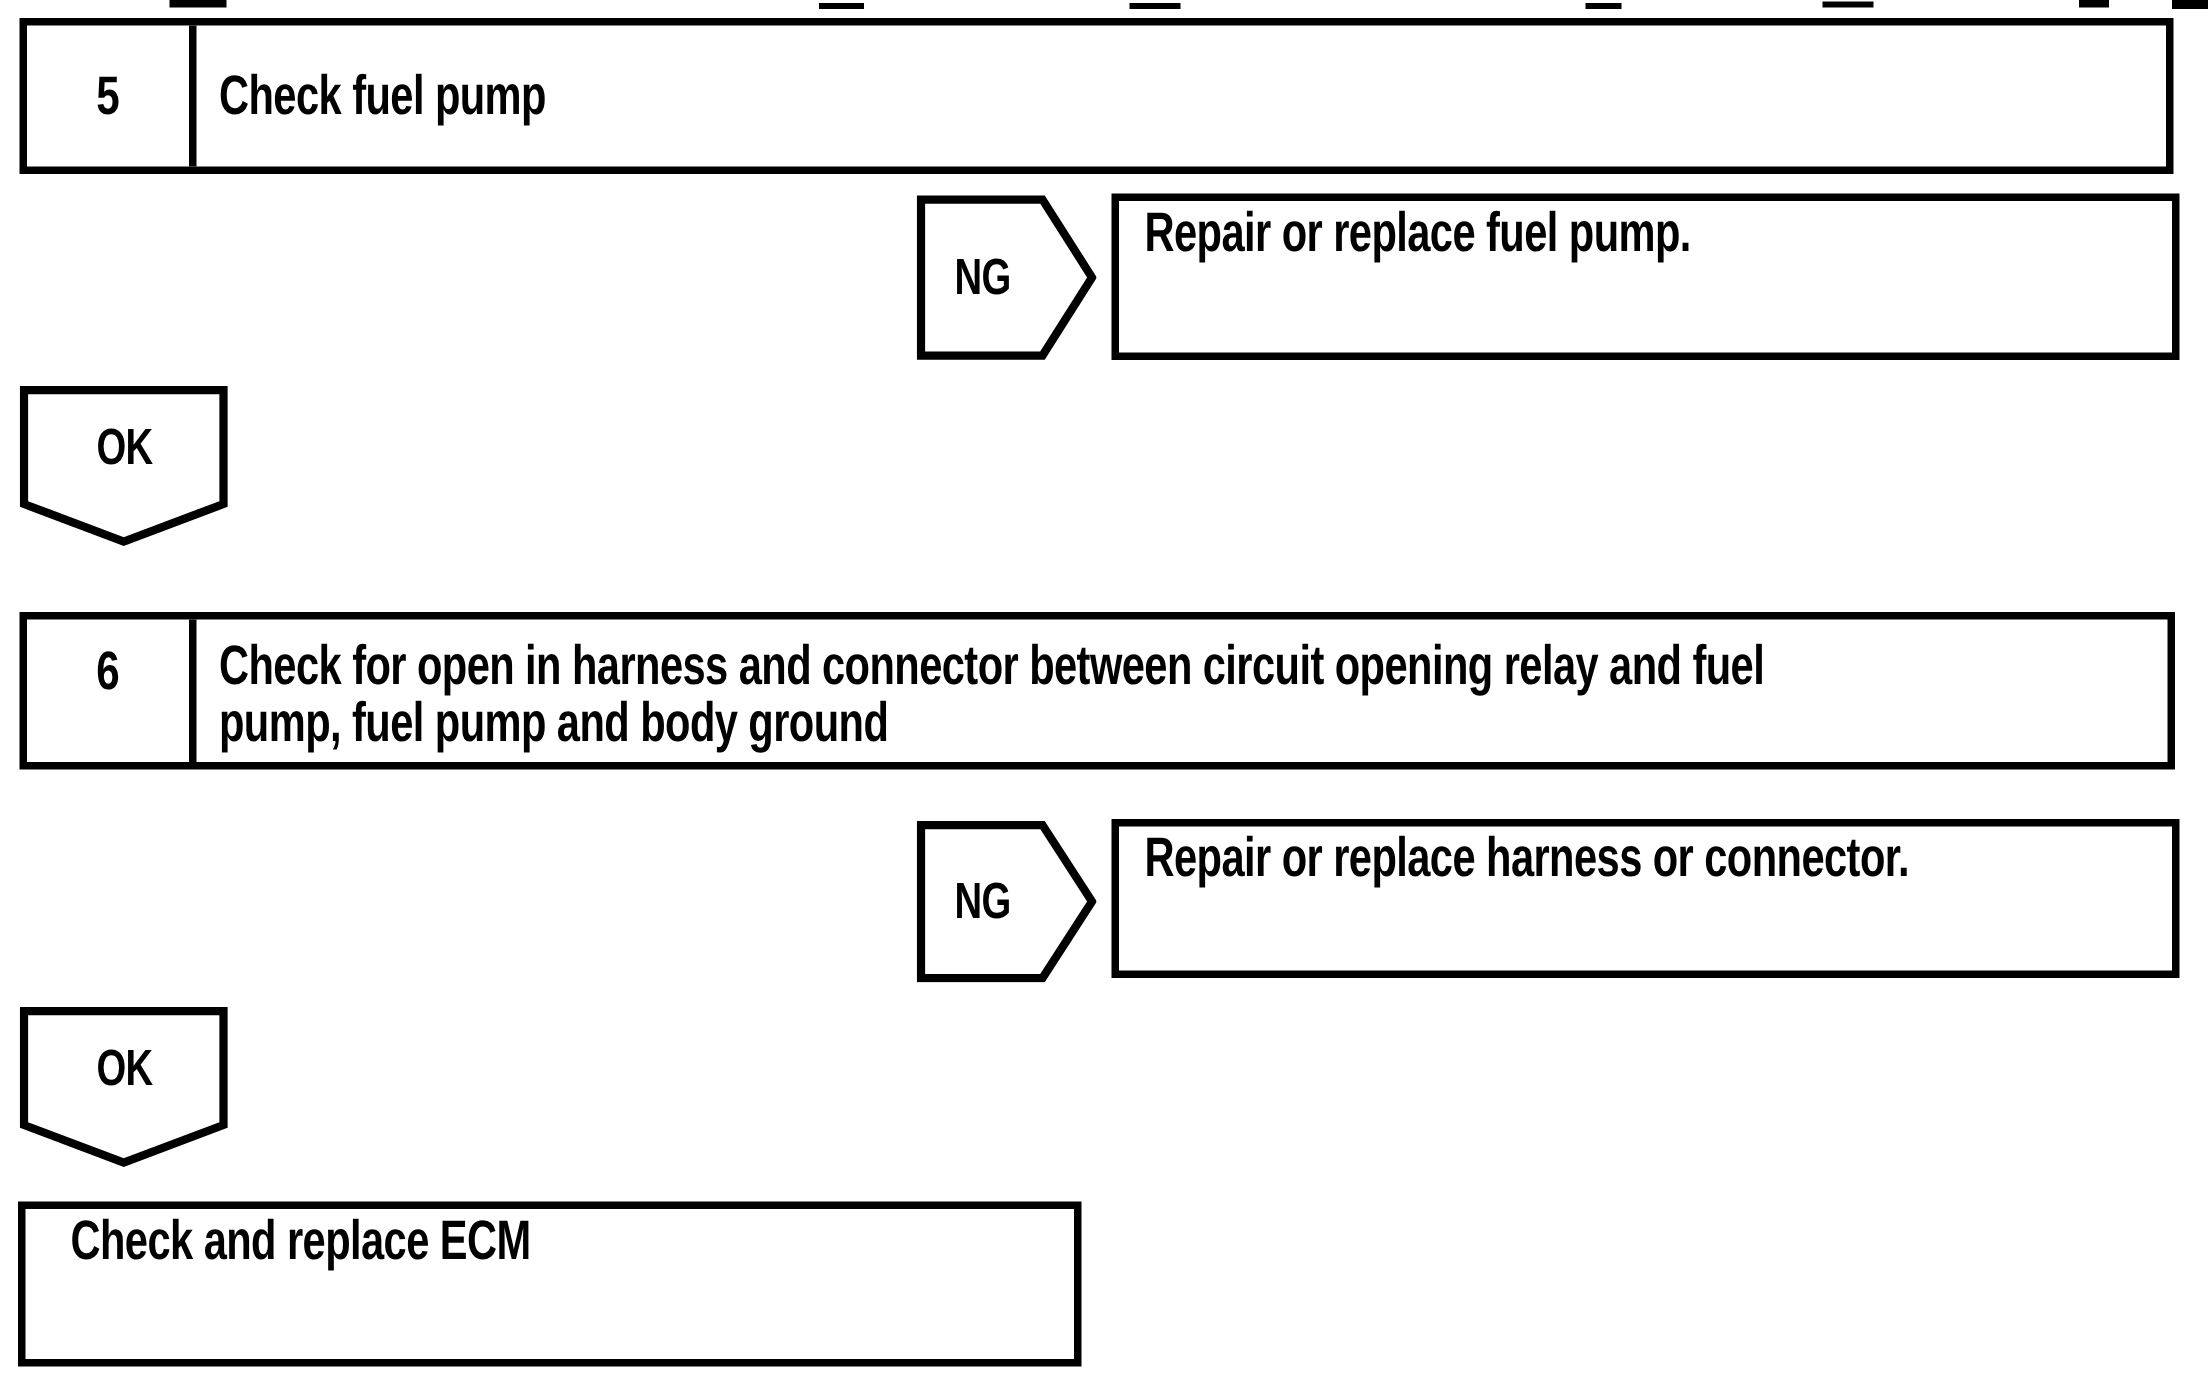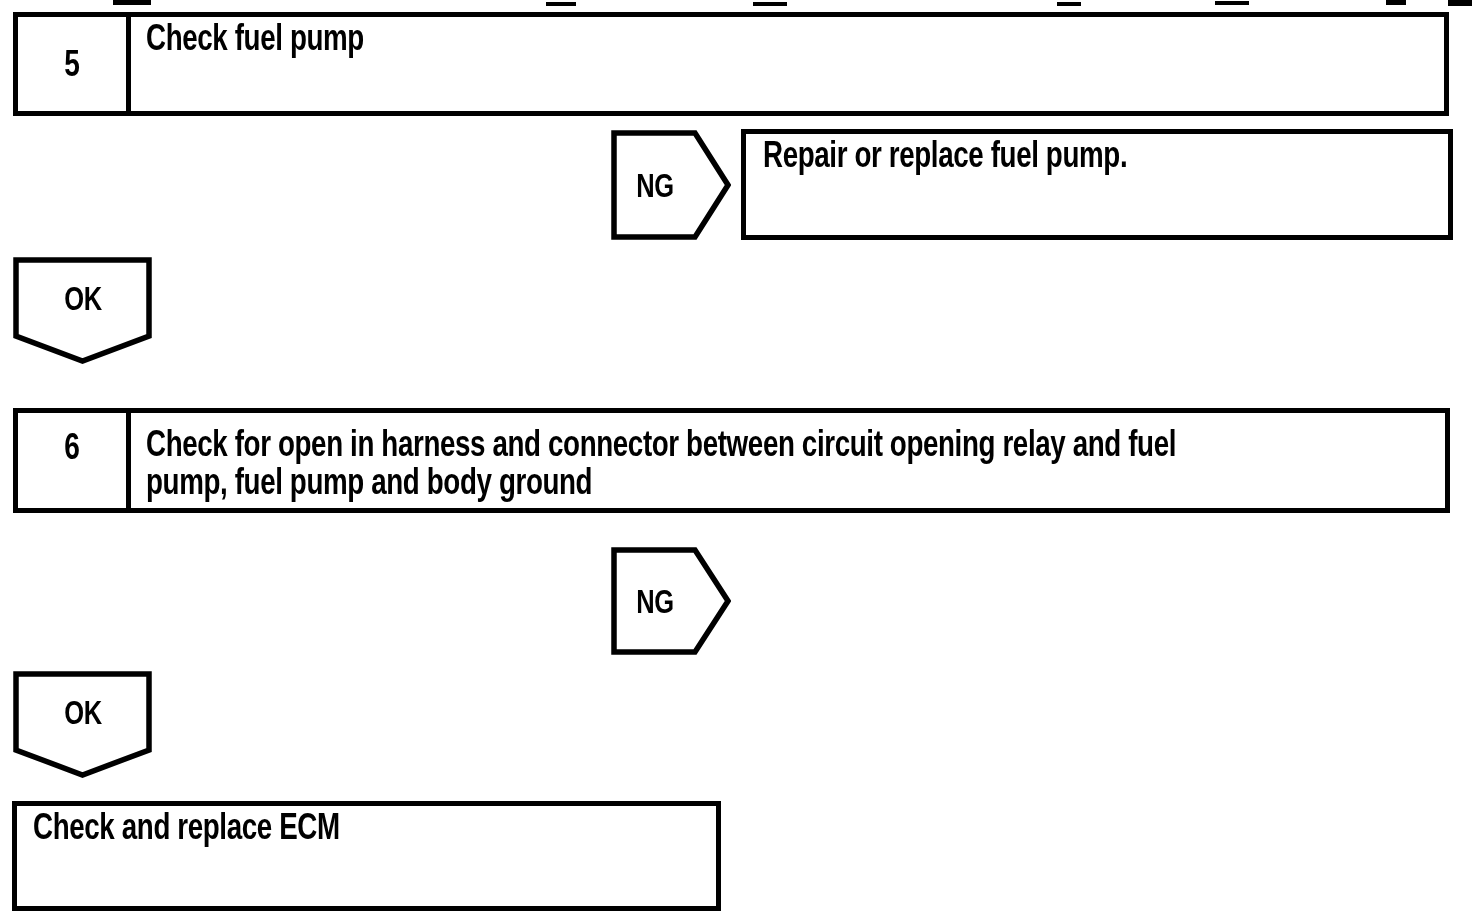--- a/index.html
+++ b/index.html
@@ -34,21 +34,21 @@
   }
   .num-cell.vtop { align-items: flex-start; padding-top: 14px; }
 
   .title-cell {
     flex: 1;
     display: flex;
     padding-left: 15px;
     padding-right: 10px;
     overflow: hidden;
   }
-  .title-cell.vcenter { align-items: flex-start; }
+  .title-cell.vcenter { align-items: center; }
   .title-cell.vtop { padding-top: 12px; border-radius: 24px; }
 
   .action-cell {
     flex: 1;
     display: flex;
     align-items: flex-start;
     padding-left: 17px;
     overflow: hidden;
   }
 
@@ -165,29 +165,34 @@
 
   <div class="pent-wrap" style="left:611px; top:547px; width:120px; height:108px;">
     <svg class="pent-svg" width="120" height="108" viewBox="0 0 120 108">
       <polygon points="3,3 84,3 117,54 84,105 3,105"></polygon>
     </svg>
     <span class="pent-label ng-label">
       <span class="txt center-origin" style="font-size:34px;">NG</span>
     </span>
   </div>
 
+  <div class="box" style="left:741px; top:546px; width:712px; height:106px;">
+    <div class="action-cell">
+      <span class="txt">Repair or replace harness or connector.</span>
+    </div>
+  </div>
 
   <div class="pent-wrap" style="left:13px; top:671px; width:139px; height:108px;">
     <svg class="pent-svg" width="139" height="108" viewBox="0 0 139 108">
       <polygon points="3,3 136,3 136,79 69.5,104 3,79"></polygon>
     </svg>
     <span class="pent-label ok-label">
       <span class="txt center-origin" style="font-size:34px;">OK</span>
     </span>
   </div>
 
   <div class="box" style="left:12px; top:801px; width:709px; height:110px;">
-    <div class="action-cell" style="padding-left:16px;">
+    <div class="action-cell" style="padding-left:30px;">
       <span class="txt">Check and replace ECM</span>
     </div>
   </div>
 
 </div>
 
 </body></html>

